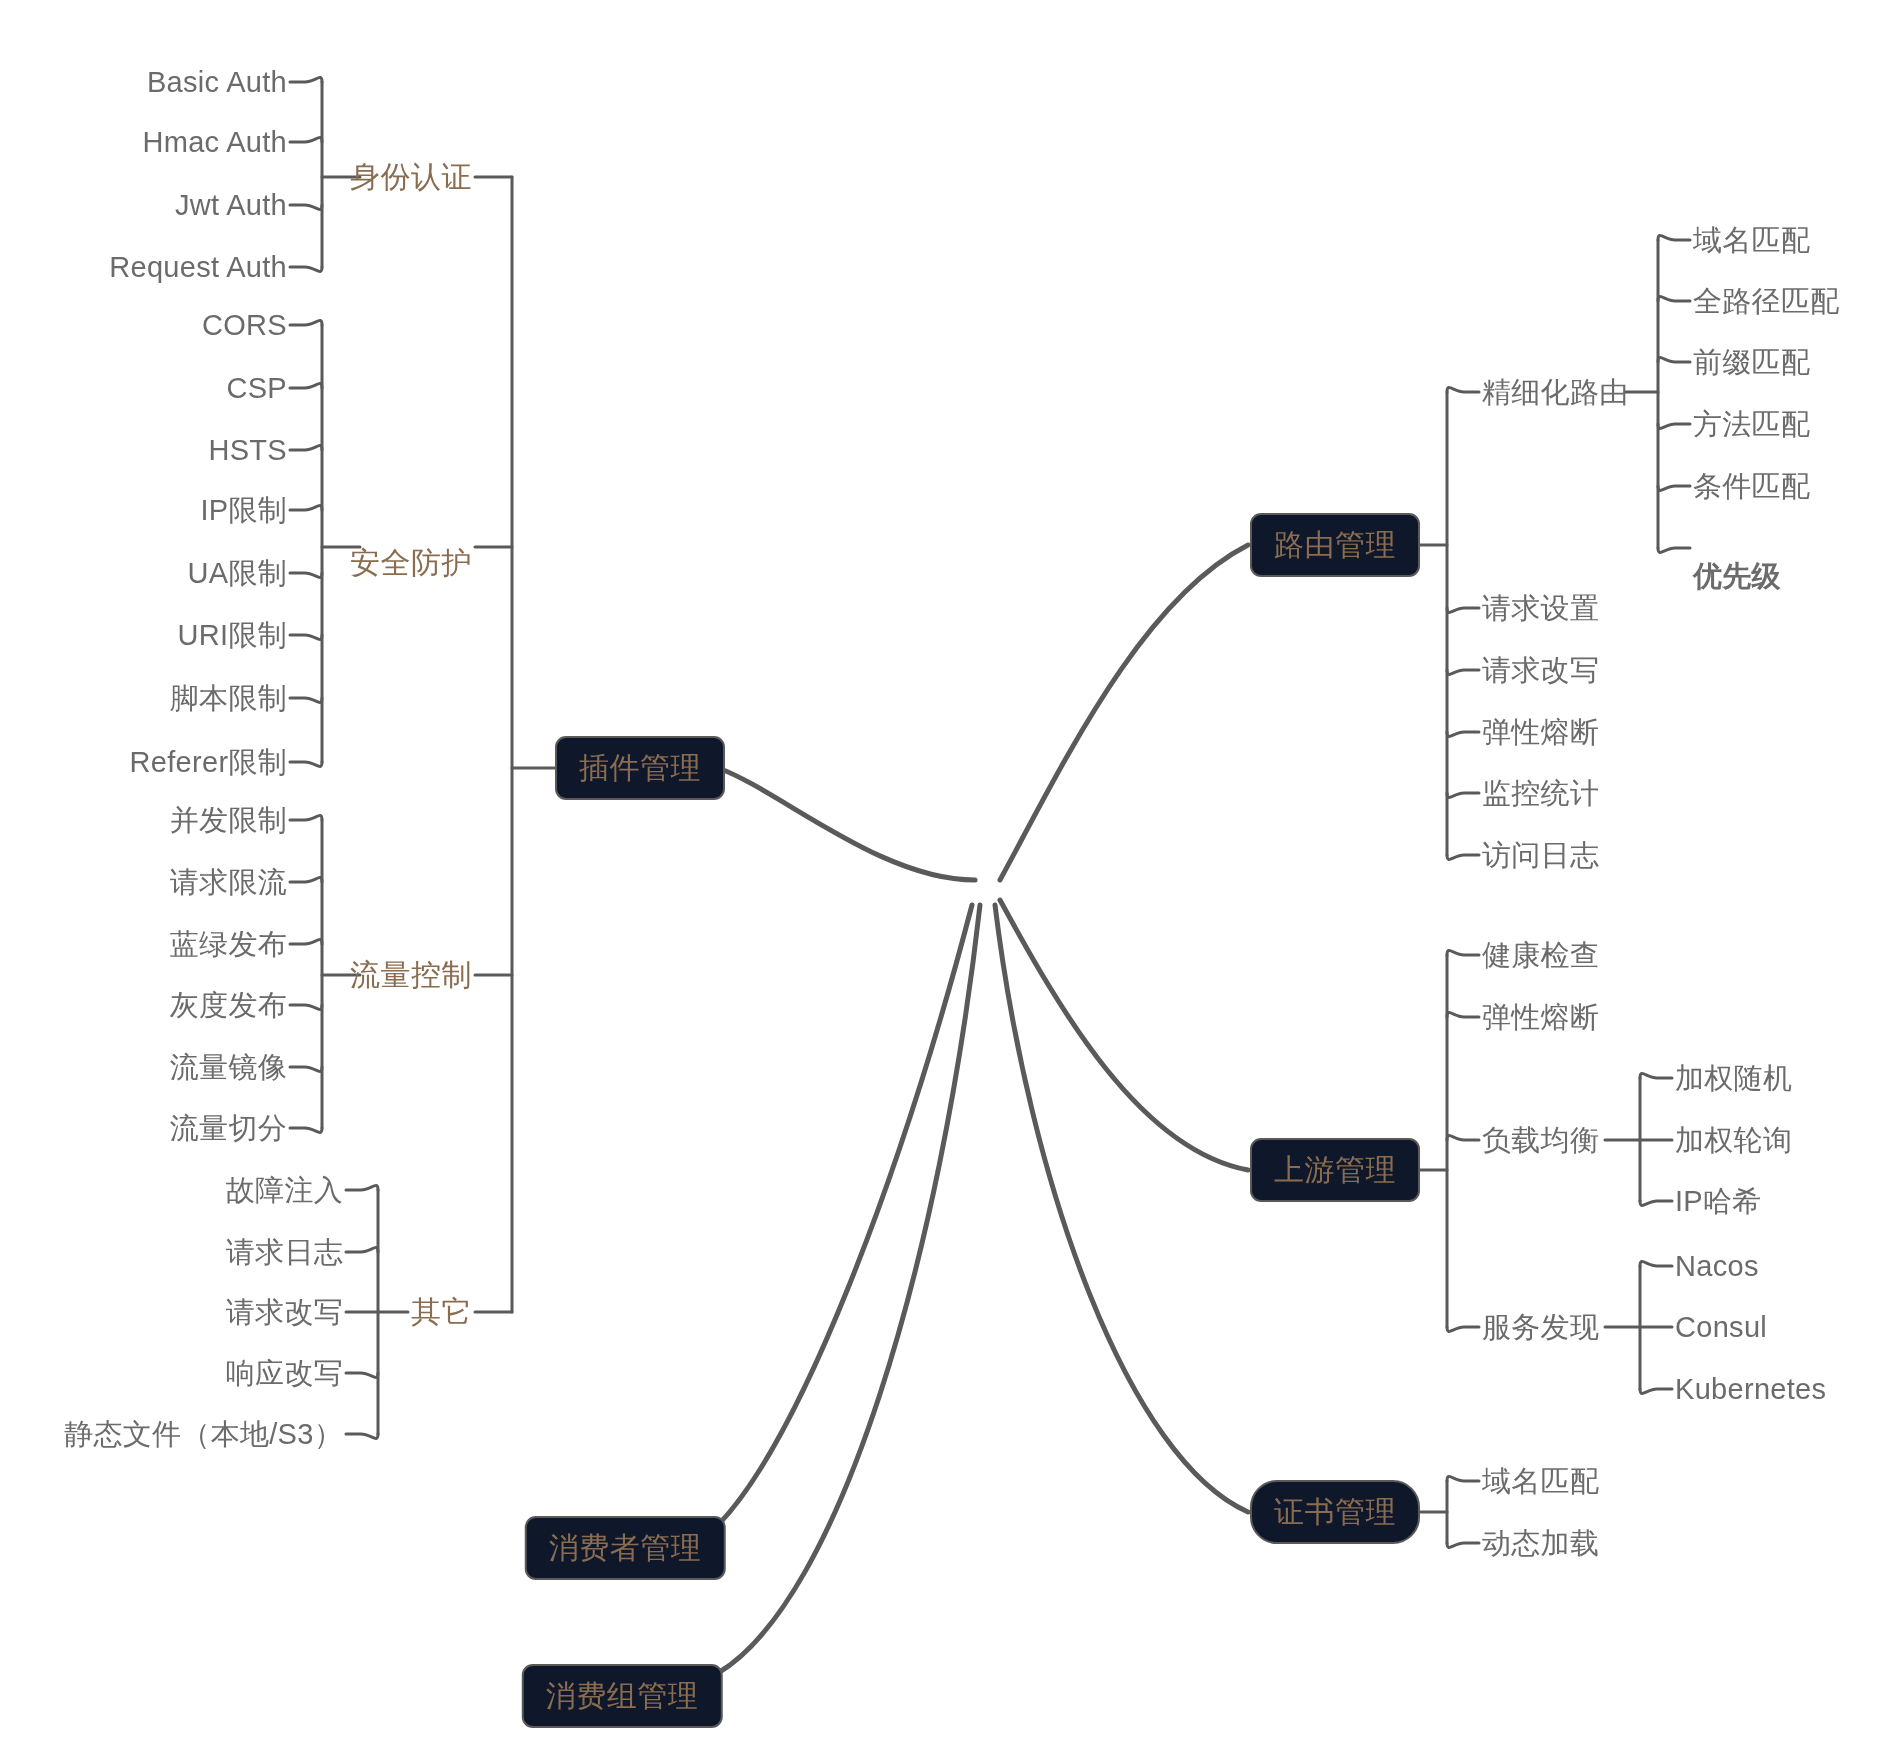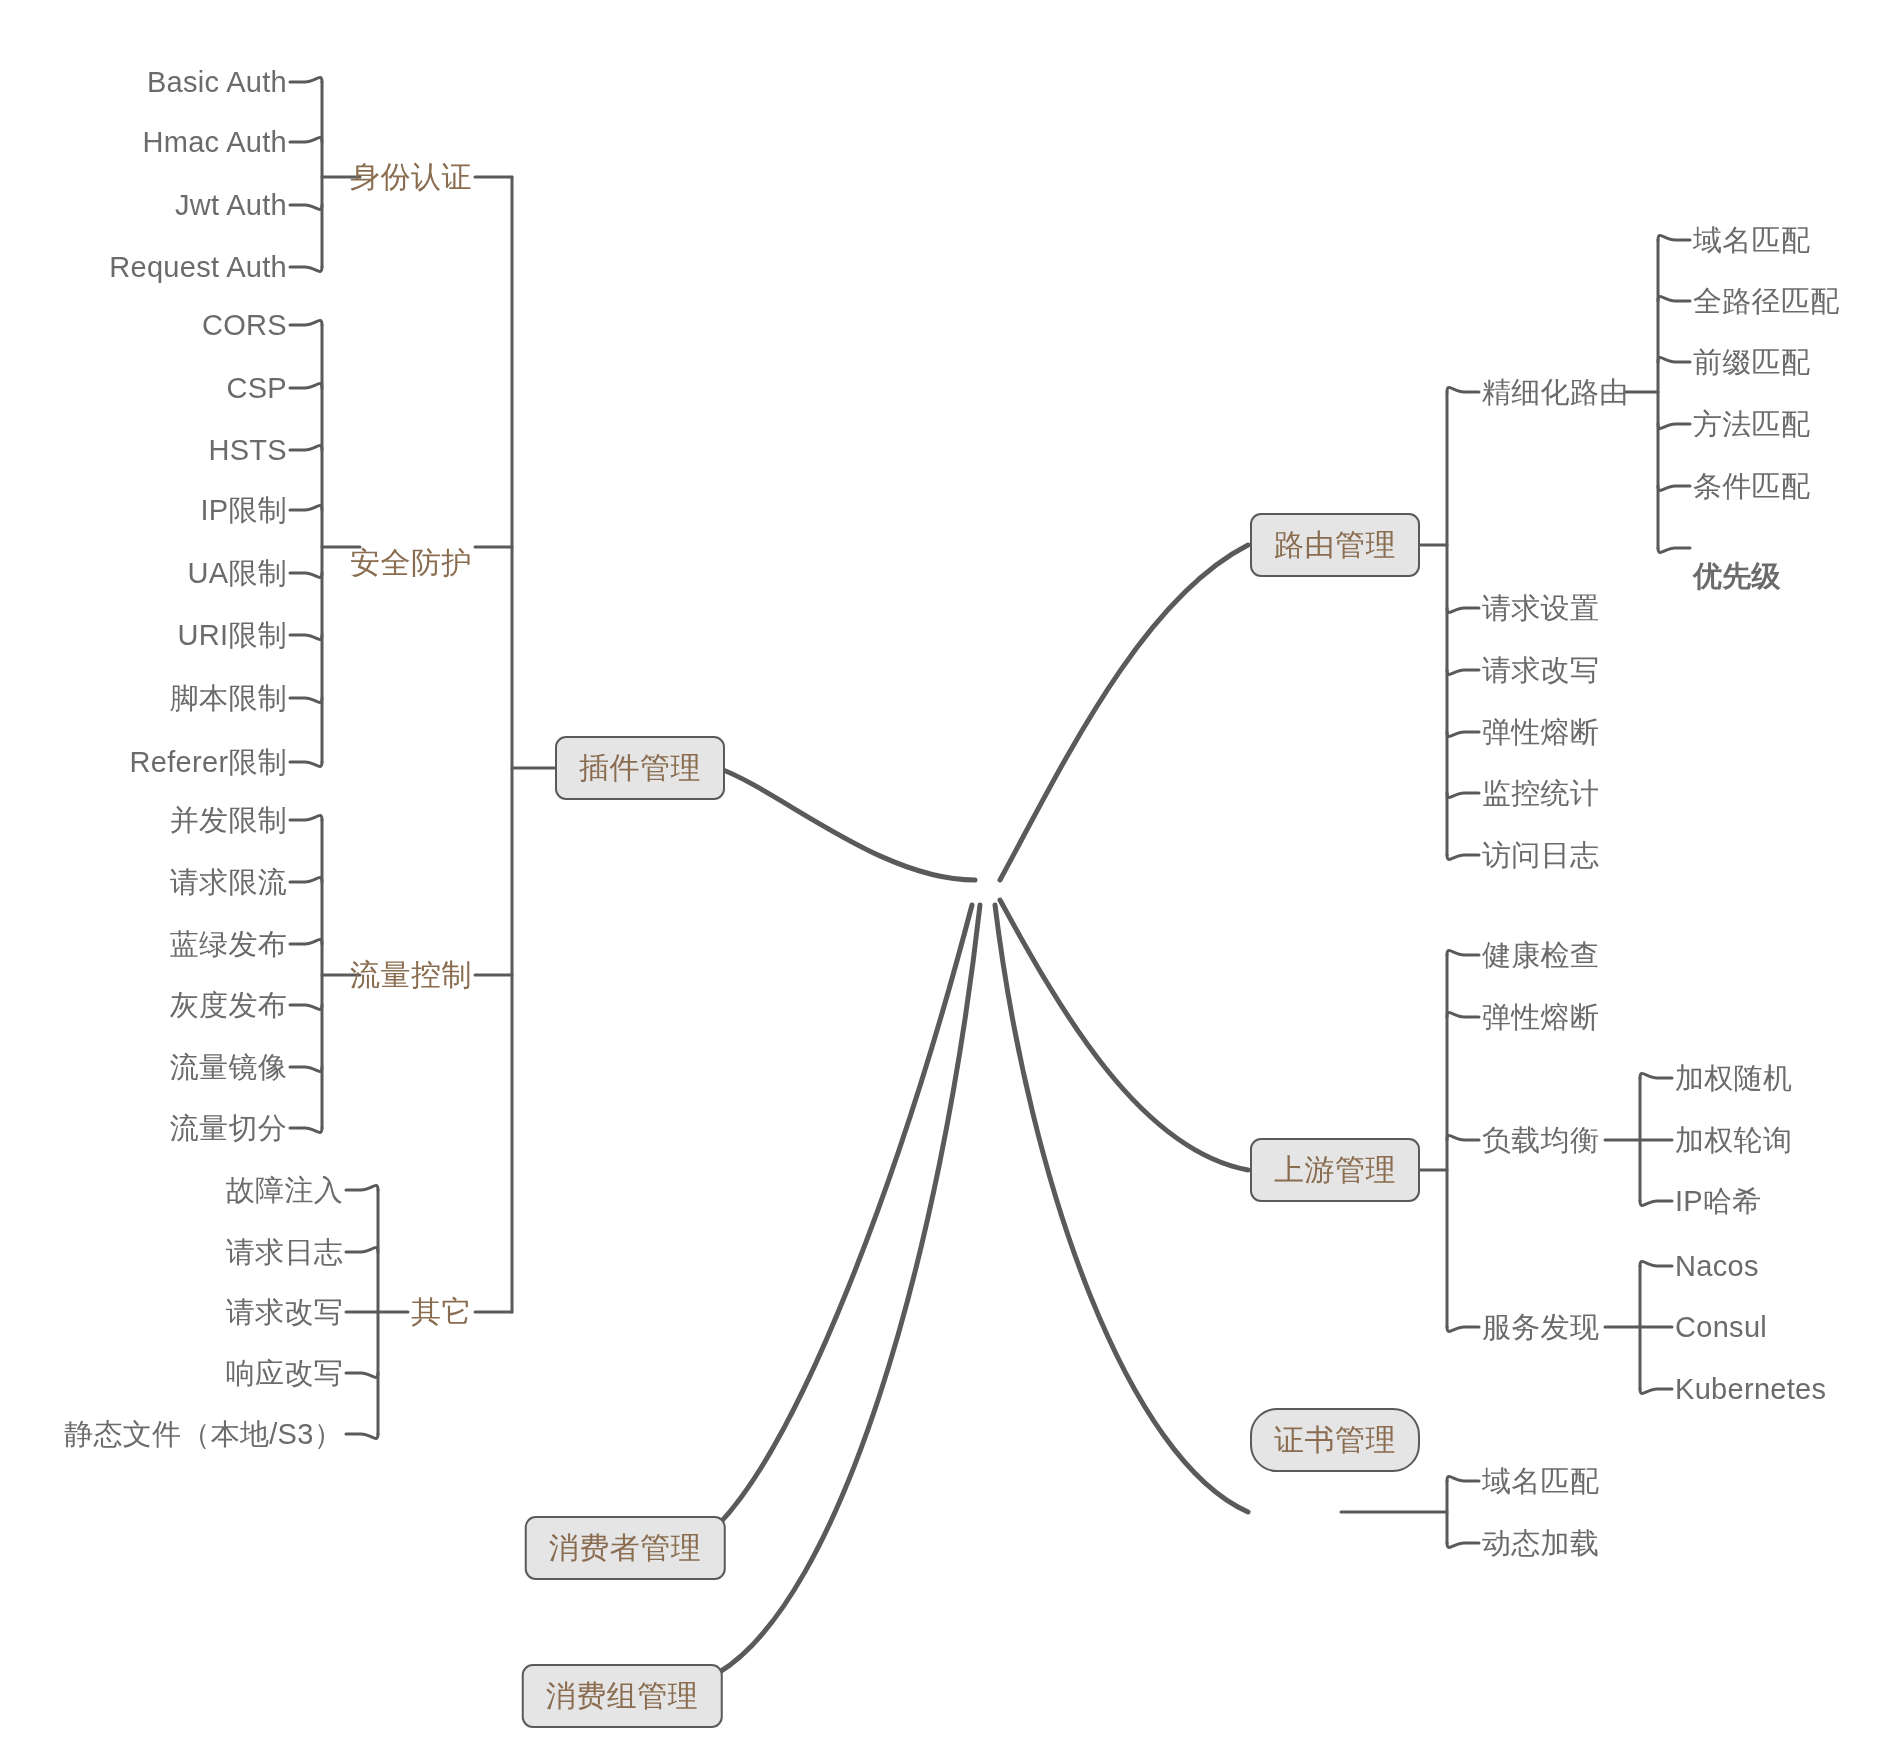--- a/index.html
+++ b/index.html
@@ -36,21 +36,21 @@
     border-radius: 12px;
     font-size: 40px;
     padding: 22px 32px;
     letter-spacing: 1px;
     box-shadow: 0 1px 2px rgba(0,0,0,0.10);
   }
   
   .box-node {
     border: 2px solid #5a5a5a;
     border-radius: 11px;
-    background: #e5e5e5;
+    background: #0f172a;
     color: #8a6d50;
     font-size: 30px;
     padding: 15px 22px;
     letter-spacing: 0.5px;
   }
   
   .cat-node {
     color: #8a6d50;
     font-size: 30px;
     letter-spacing: 0.5px;
@@ -178,21 +178,21 @@
   <div class="node box-node center-align" style="left:640px; top:768px;">插件管理</div>
 
   <div class="node box-node center-align" style="left:625px; top:1548px;">消费者管理</div>
 
   <div class="node box-node center-align" style="left:622px; top:1696px;">消费组管理</div>
 
   <div class="node box-node center-align" style="left:1335px; top:545px;">路由管理</div>
 
   <div class="node box-node center-align" style="left:1335px; top:1170px;">上游管理</div>
 
-  <div class="node box-node center-align" style="left:1335px; top:1440px;border-radius:27px;">证书管理</div>
+  <div class="node box-node center-align" style="left:1335px; top:1512px;border-radius:27px;">证书管理</div>
 
   <div class="node cat-node right-align" style="left:472px; top:177px;">身份认证</div>
   <div class="node cat-node right-align" style="left:472px; top:547px;margin-top:16px;">安全防护</div>
   <div class="node cat-node right-align" style="left:472px; top:975px;">流量控制</div>
   <div class="node cat-node right-align" style="left:472px; top:1312px;">其它</div>
 
   <div class="node leaf-node right-align" style="left:287px; top:82px;">Basic Auth</div>
   <div class="node leaf-node right-align" style="left:287px; top:142px;">Hmac Auth</div>
   <div class="node leaf-node right-align" style="left:287px; top:205px;">Jwt Auth</div>
   <div class="node leaf-node right-align" style="left:287px; top:267px;">Request Auth</div>

